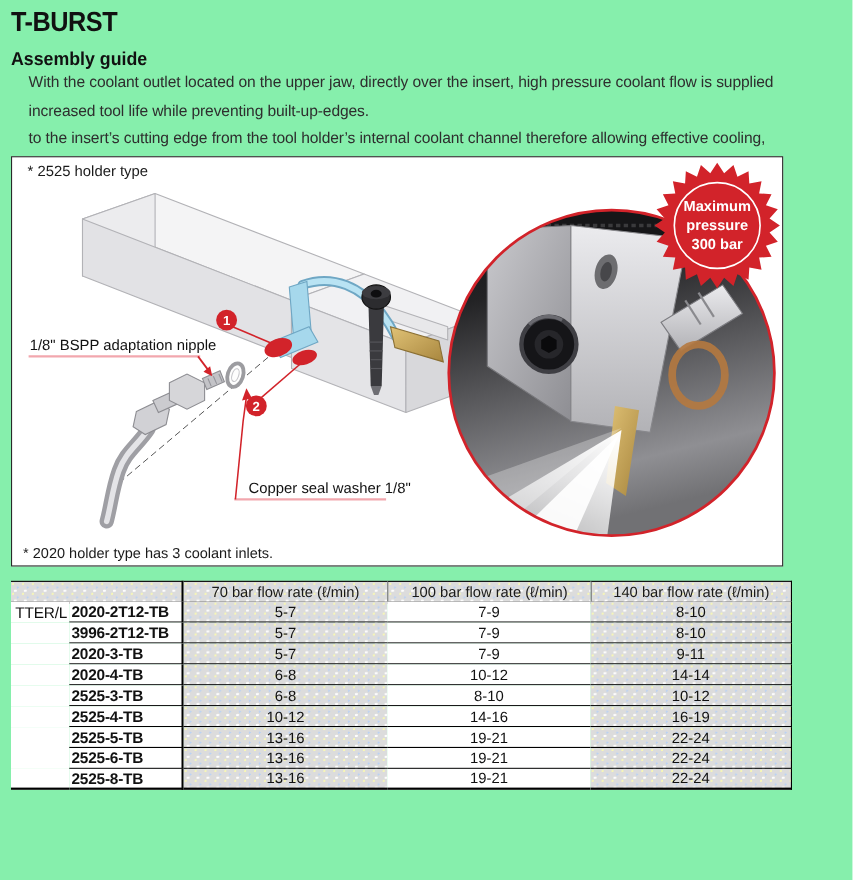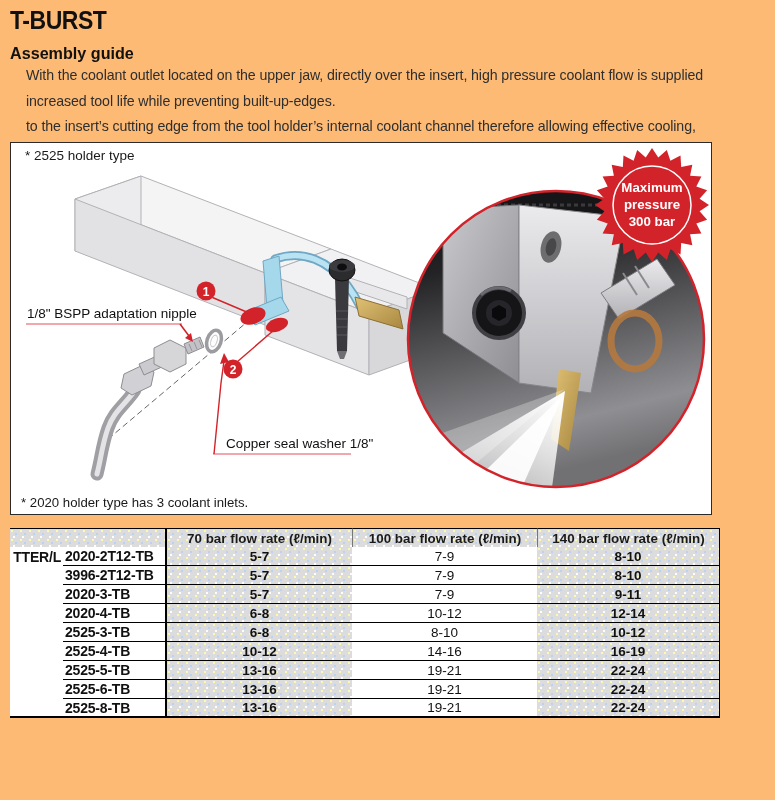--- a/index.html
+++ b/index.html
@@ -1,16 +1,16 @@
 <!DOCTYPE html>
 <html style="--red: #d2232a; --blue: #a6d8ec; --gold: #d3b061;"><head>
 <meta charset="utf-8">
 <style>
   html,body{margin:0;padding:0;background:#fff;}
-  .page{position:relative;width:775px;height:800px;background:#fdba74;overflow:hidden;
+  .page{position:relative;width:775px;height:800px;background:#86efac;overflow:hidden;
         font-family:"Liberation Sans",sans-serif;color:#111;}
   .title{position:absolute;left:10px;top:6px;font-size:25px;font-weight:bold;letter-spacing:-.5px;
          transform:scaleX(.92);transform-origin:left center;white-space:nowrap;}
   .subtitle{position:absolute;left:10px;top:44px;font-size:17px;font-weight:bold;
             transform:scaleX(.95);transform-origin:left center;white-space:nowrap;}
   .intro{position:absolute;left:26px;top:63px;width:760px;font-size:14.2px;line-height:25.5px;color:#2e2e2e;}
   .intro div{white-space:nowrap;letter-spacing:-.1px;}
 
   .figure{position:absolute;left:10px;top:142px;width:702px;height:373px;
           border:1px solid #2a2a2a;box-sizing:border-box;background:#fff;}
@@ -26,26 +26,26 @@
 
   .flowtable{position:absolute;left:10px;top:528px;display:grid;
              grid-template-columns:53px 104px 185px 185px 183px;grid-auto-rows:19px;
              font-size:13.5px;}
   .cell{display:flex;align-items:center;justify-content:center;box-sizing:border-box;overflow:hidden;}
   .dotbg{background-color:#dcdcdc;
      background-image:
        radial-gradient(circle at 2px 2px, rgba(255,255,170,.85) .8px, transparent 1.1px),
        radial-gradient(circle at 6px 5px, rgba(170,205,255,.7) .8px, transparent 1.1px),
        radial-gradient(circle at 4px 8px, rgba(255,255,255,.95) 1px, transparent 1.3px);
-     background-size:9px 9px;font-weight:bold;}
+     background-size:9px 9px;}
   .hcell{height:21px;border-top:1px solid #000;border-bottom:2px solid #000;font-size:13.4px;color:#1a1a1a;}
   .hlabel{grid-column:1 / 3;border-right:2px solid #000;}
   .hsep{border-left:1px solid #777;}
   .hlast{border-right:1px solid #000;}
-  .prefix{justify-content:flex-end;font-weight:bold;padding-right:2px;background:#fff;font-size:14px;letter-spacing:-.2px;}
+  .prefix{justify-content:flex-end;font-weight:normal;padding-right:2px;background:#fff;font-size:14px;letter-spacing:-.2px;}
   .model{justify-content:flex-start;font-weight:bold;padding-left:2px;background:#fff;
          border-right:2px solid #000;border-bottom:1px solid #000;font-size:14px;letter-spacing:-.2px;}
   .val{border-bottom:1px solid #000;}
   .val.white{background:#fff;}
   .val.last{border-right:1px solid #000;}
   .row-end .model,.row-end .val{border-bottom:2px solid #000;}
   .row-end .prefix{border-bottom:2px solid #000;}
 </style>
 </head>
 <body>
@@ -242,21 +242,21 @@
       <div class="cell val dotbg">5-7</div>
       <div class="cell val white">7-9</div>
       <div class="cell val last dotbg">9-11</div>
     </div>
   
     <div style="display:contents">
       <div class="cell prefix"></div>
       <div class="cell model">2020-4-TB</div>
       <div class="cell val dotbg">6-8</div>
       <div class="cell val white">10-12</div>
-      <div class="cell val last dotbg">12-14</div>
+      <div class="cell val last dotbg">14-14</div>
     </div>
   
     <div style="display:contents">
       <div class="cell prefix"></div>
       <div class="cell model">2525-3-TB</div>
       <div class="cell val dotbg">6-8</div>
       <div class="cell val white">8-10</div>
       <div class="cell val last dotbg">10-12</div>
     </div>
   

